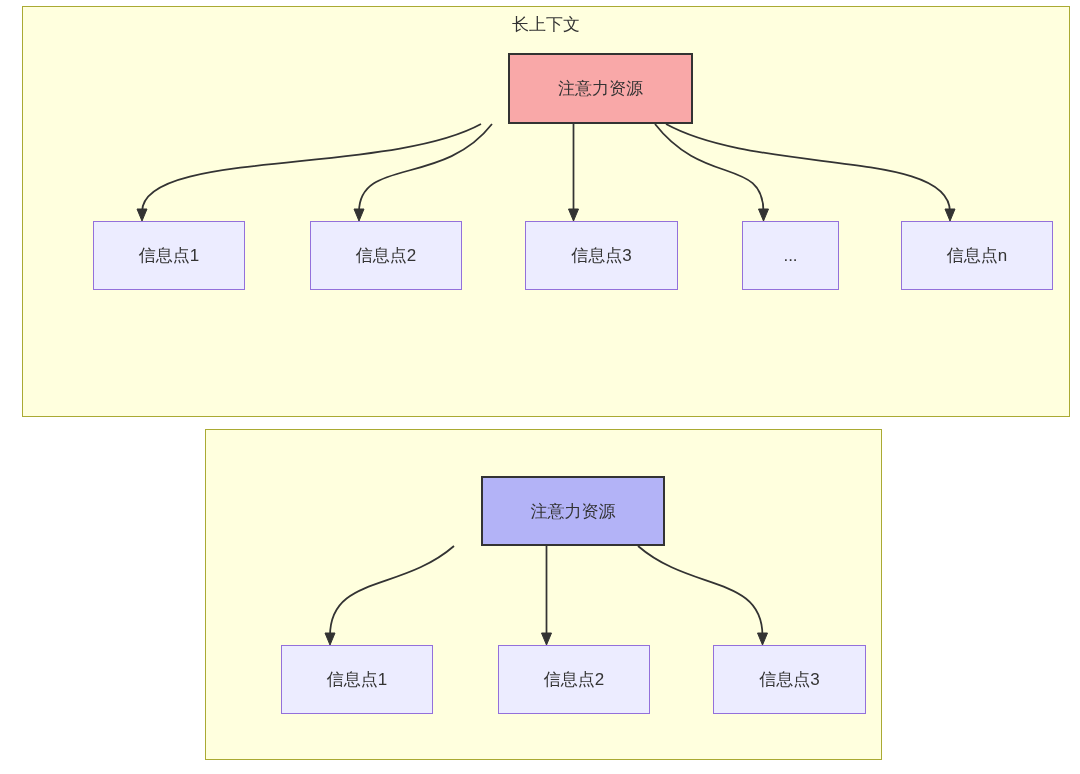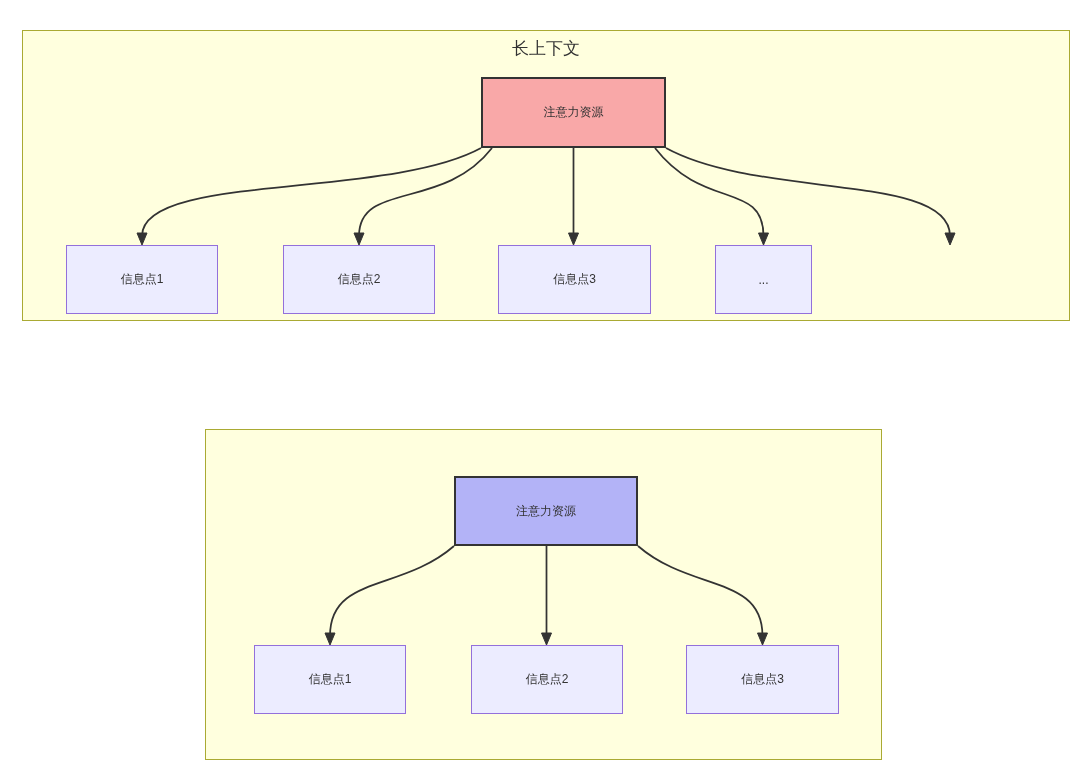--- a/index.html
+++ b/index.html
@@ -24,44 +24,45 @@
     width: 1080px;
     height: 774px;
     background: #ffffff;
     overflow: hidden;
   }
   .subgraph {
     position: absolute;
     background: var(--subgraph-fill);
     border: 1px solid var(--subgraph-border);
   }
-  .subgraph.long  { left: 22px;  top: 30px;  width: 1048px; height: 291px; }
+  .subgraph.long  { left: 22px;  top: 6px;  width: 1048px; height: 411px; }
   .subgraph.short { left: 205px; top: 429px; width: 677px;  height: 331px; }
   .subgraph-title {
     position: absolute;
     top: 6px; left: 0; right: 0;
     text-align: center;
     font-size: 17px;
     color: var(--text-color);
   }
   .edges { position: absolute; left: 0; top: 0; pointer-events: none; }
   .edges path {
     fill: none;
     stroke: var(--edge-color);
     stroke-width: 1.75;
   }
   .edges polygon { fill: var(--edge-color); stroke: var(--edge-color); }
   .node {
     position: absolute;
     display: flex;
     align-items: center;
     justify-content: center;
-    font-size: 12px;
+    font-size: 17px;
     color: var(--text-color);
     text-align: center;
+    margin-left: 27px;
   }
   .node.info {
     background: var(--node-fill);
     border: 1.5px solid var(--node-border);
     height: 69px;
     text-align: right;
   }
   .node.attention {
     border: 2px solid var(--attention-border);
   }
@@ -102,20 +103,21 @@
       <polygon points="735.5,202 745.5,202 740.5,214"></polygon>
       <polygon points="922,202 932,202 927,214"></polygon>
     </svg>
 
     <div class="node attention red">注意力资源</div>
 
     <div class="node info row-box pos-1">信息点1</div>
     <div class="node info row-box pos-2">信息点2</div>
     <div class="node info row-box pos-3">信息点3</div>
     <div class="node info row-box pos-dots">...</div>
+    <div class="node info row-box pos-n">信息点n</div>
   </section>
 
   <section class="subgraph short">
 
     <svg class="edges" width="677" height="331" viewBox="0 0 677 331">
       <path d="M 248 116 C 195 162, 124 145, 124 206"></path>
       <path d="M 340.5 116 L 340.5 206"></path>
       <path d="M 432 116 C 485 162, 556.5 145, 556.5 206"></path>
       <polygon points="119,203 129,203 124,215"></polygon>
       <polygon points="335.5,203 345.5,203 340.5,215"></polygon>

